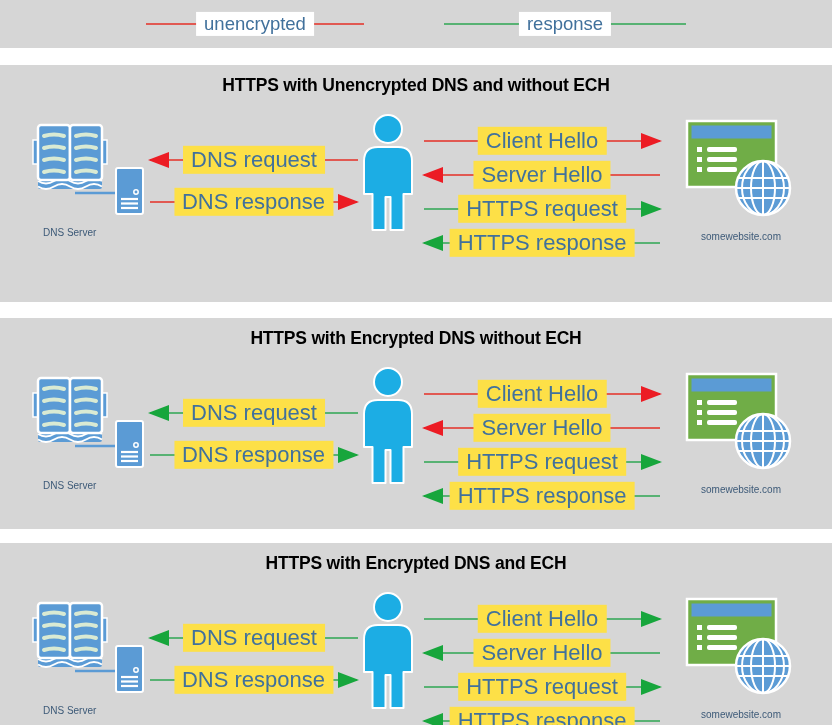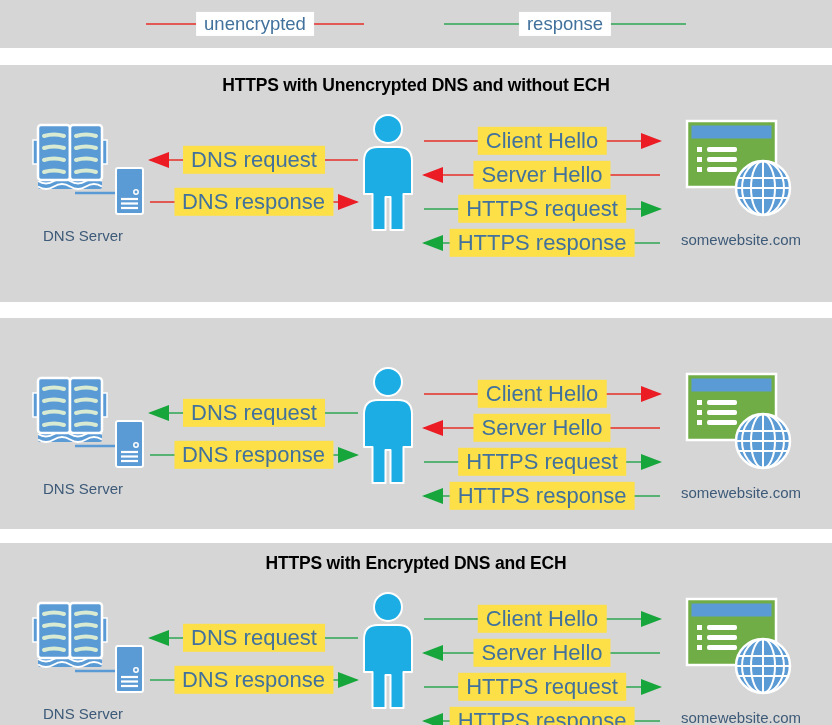--- a/index.html
+++ b/index.html
@@ -24,21 +24,21 @@
   
   .legend-item{position:relative;height:26px;}
   .legend-item.w1{width:218px;}
   .legend-item.w2{width:242px;}
   .legend-item.red{--line:#e15952;}
   .legend-item.green{--line:#58b273;}
   .legend-item .line{position:absolute;left:0;right:0;top:12px;height:2px;background:var(--line);}
   .legend-item .lbl{position:absolute;left:50%;top:13px;transform:translate(-50%,-50%);
     background:#ffffff;color:#41719c;font-size:18.5px;line-height:1.2;padding:1px 8px;white-space:nowrap;}
   
-  .node-label{position:absolute;color:#3d5a78;font-size:15px;white-space:nowrap;}
+  .node-label{position:absolute;color:#3d5a78;font-size:10px;white-space:nowrap;}
   .dns-label{left:43px;top:162px;}
   .site-label{left:660px;top:166px;width:162px;text-align:center;}
   .icon-svg{position:absolute;}
   .dns-svg{left:30px;top:55px;}
   .person-svg{left:356px;top:48px;}
   .site-svg{left:683px;top:53px;}
 </style>
 </head>
 <body>
 
@@ -144,20 +144,21 @@
       <span class="lbl">HTTPS request</span>
     </div>
     <div class="arrow dir-left green" style="left:424px;top:178px;width:236px;">
       <span class="line"></span>
       <span class="head"></span>
       <span class="lbl">HTTPS response</span>
     </div>
   </div>
 
   <div class="panel p2">
+    <div class="panel-title">HTTPS with Encrypted DNS without ECH</div>
 
     <svg class="icon-svg dns-svg" width="120" height="100" viewBox="0 0 120 100">
       <line x1="45" y1="73" x2="88" y2="73" stroke="#5b9bd5" stroke-width="2.5"></line>
       <rect x="3" y="20" width="7" height="24" fill="#5b9bd5" stroke="#fff" stroke-width="1.5"></rect>
       <rect x="70" y="20" width="7" height="24" fill="#5b9bd5" stroke="#fff" stroke-width="1.5"></rect>
       <rect x="8" y="58" width="64" height="11" rx="2" fill="#5b9bd5"></rect>
       <path d="M8,61 q8,5 16,0 t16,0 t16,0 t16,0" fill="none" stroke="#fff" stroke-width="2"></path>
       <path d="M8,66.5 q8,5 16,0 t16,0 t16,0 t16,0" fill="none" stroke="#fff" stroke-width="2"></path>
       <rect x="8" y="5" width="32" height="55" rx="3" fill="#5b9bd5" stroke="#fff" stroke-width="2.5"></rect>
       <rect x="40" y="5" width="32" height="55" rx="3" fill="#5b9bd5" stroke="#fff" stroke-width="2.5"></rect>

